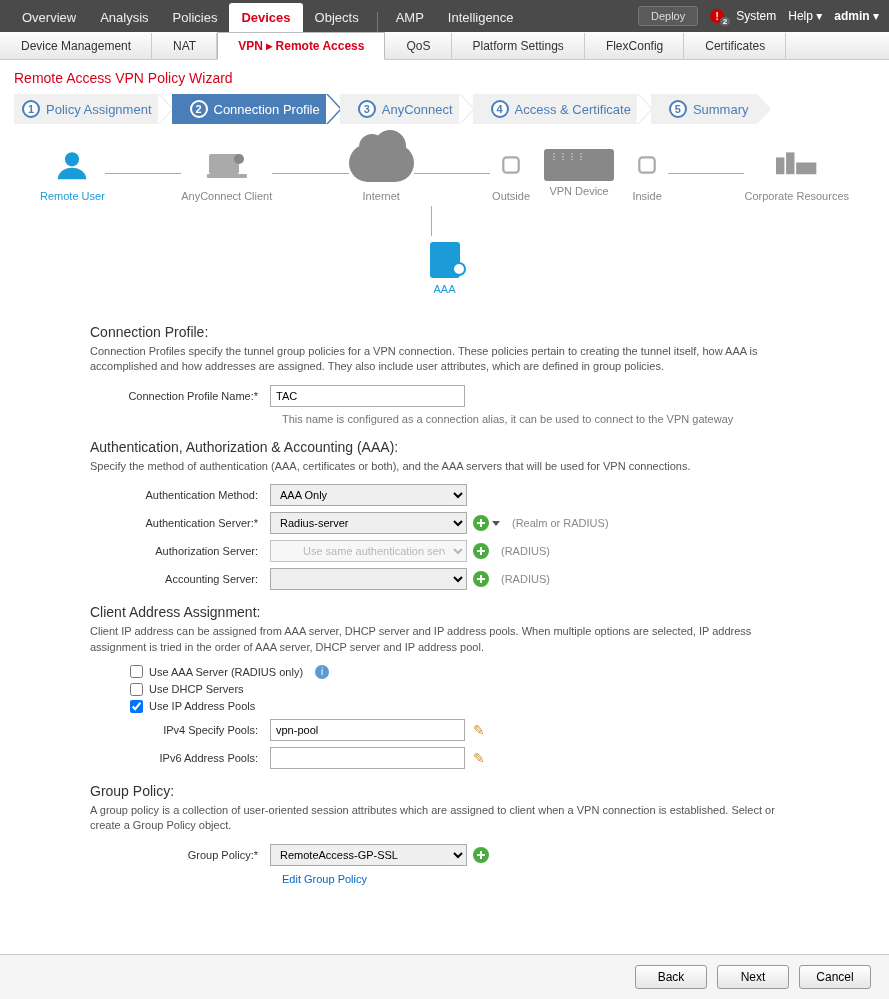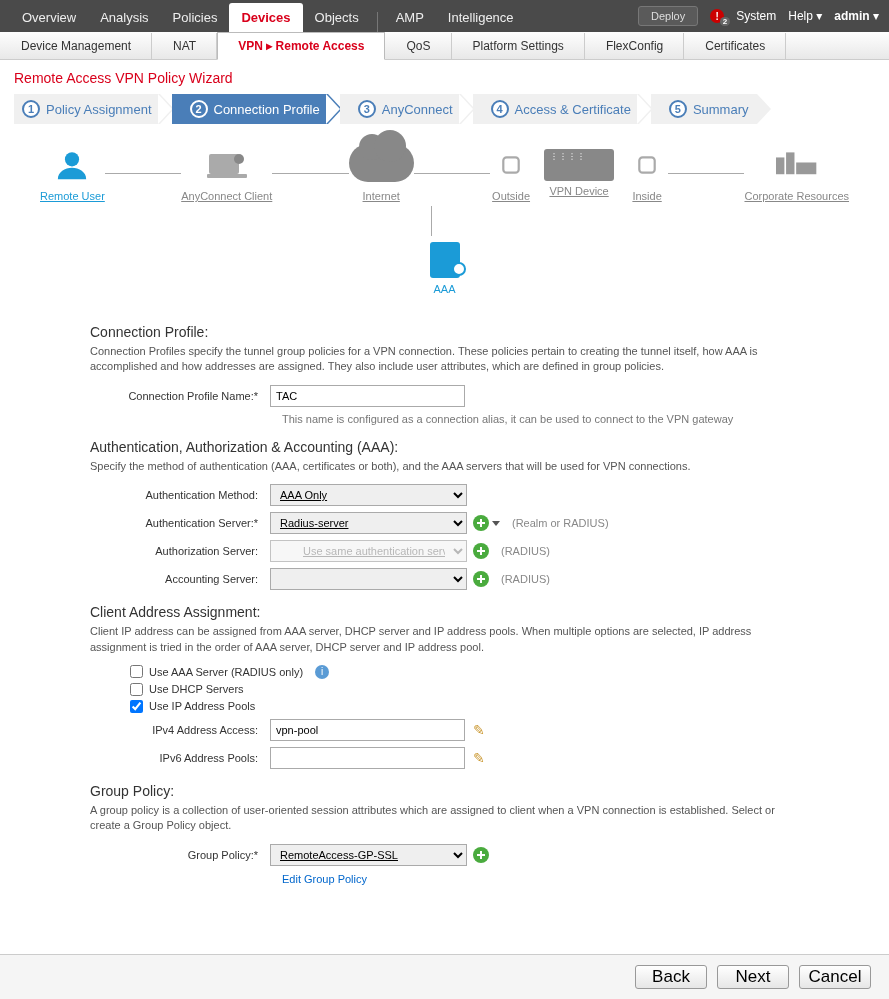--- a/index.html
+++ b/index.html
@@ -22,40 +22,40 @@
 .step::after{content:"";position:absolute;right:-14px;top:0;border-top:15px solid transparent;border-bottom:15px solid transparent;border-left:14px solid #f0f0f0;}
 .step::before{content:"";position:absolute;left:-14px;top:0;border-top:15px solid transparent;border-bottom:15px solid transparent;border-left:14px solid #fff;}
 .step.first::before{display:none;}
 .step.active{background:#4a7eb8;}
 .step.active::after{border-left-color:#4a7eb8;}
 .step .num{display:inline-flex;width:18px;height:18px;border-radius:50%;border:2px solid #4a7eb8;color:#4a7eb8;align-items:center;justify-content:center;font-weight:bold;font-size:11px;margin-right:6px;background:#fff;}
 .step.active .num{border-color:#fff;color:#fff;background:#4a7eb8;}
 .step .lbl{color:#4a7eb8;font-size:13px;}
 .step.active .lbl{color:#fff;}
 .diagram { padding:20px 40px 10px; display:flex; align-items:center; justify-content:space-around; position:relative;}
-.diagram .node{display:flex;flex-direction:column;align-items:center;color:#888;font-size:11px;gap:4px;text-decoration:underline;}
+.diagram .node{display:flex;flex-direction:column;align-items:center;color:#888;font-size:11px;gap:4px;}
 .diagram .node.blue{color:#1b9bd7;}
 .diagram .ico{width:42px;height:42px;display:flex;align-items:center;justify-content:center;}
 .diagram .line{height:1px;background:#aaa;flex:1;}
 .aaa-sub{text-align:center;padding:6px 0 14px;}
 .aaa-sub .box{width:30px;height:36px;background:#1b9bd7;border-radius:3px;margin:0 auto 4px;position:relative;}
 .aaa-sub .box::after{content:"";position:absolute;right:-6px;bottom:2px;width:10px;height:10px;border-radius:50%;border:2px solid #1b9bd7;background:#fff;}
 .content{padding:0 90px 60px;}
 .section-title{font-size:14px;color:#333;margin:14px 0 4px;}
 .section-desc{font-size:11px;color:#555;margin-bottom:10px;line-height:1.4;}
 .form-row{display:flex;align-items:center;margin:6px 0;}
 .form-row .label{width:180px;text-align:right;padding-right:12px;font-size:11px;color:#333;}
 .form-row input[type=text],.form-row select{width:195px;height:22px;border:1px solid #aaa;padding:2px 5px;font-size:11px;}
-.form-row select{width:197px;text-decoration:underline;}
+.form-row select{width:197px;}
 .hint-italic{color:#777;font-size:11px;margin-left:192px;margin-top:2px;}
 .inline-hint{color:#888;font-size:11px;margin-left:12px;}
 .checkbox-row{display:flex;align-items:center;gap:6px;margin:4px 0 4px 40px;font-size:11px;}
 .link{color:#0066cc;font-size:11px;cursor:pointer;}
 .footer{position:fixed;bottom:0;width:889px;display:flex;justify-content:flex-end;gap:10px;padding:10px 18px;background:#f5f5f5;border-top:1px solid #ccc;}
-.footer button{width:72px;height:24px;border:1px solid #999;background:linear-gradient(#fff,#e6e6e6);border-radius:3px;cursor:pointer;font-size:17px;}
+.footer button{width:72px;height:24px;border:1px solid #999;background:linear-gradient(#fff,#e6e6e6);border-radius:3px;cursor:pointer;font-size:12px;}
 .add-icon{display:inline-block;width:16px;height:16px;background:#4aab3e;border-radius:50%;position:relative;vertical-align:middle;margin-left:6px;cursor:pointer;}
 .add-icon::before,.add-icon::after{content:"";position:absolute;background:#fff;}
 .add-icon::before{width:8px;height:2px;top:7px;left:4px;}
 .add-icon::after{width:2px;height:8px;top:4px;left:7px;}
 .dd-icon{display:inline-block;width:0;height:0;border-left:4px solid transparent;border-right:4px solid transparent;border-top:5px solid #555;margin-left:3px;vertical-align:middle;}
 .info-icon{display:inline-block;width:14px;height:14px;border-radius:50%;background:#5a9bd5;color:#fff;text-align:center;font-size:10px;line-height:14px;margin-left:6px;}
 .edit-icon{display:inline-block;width:16px;height:16px;margin-left:8px;cursor:pointer;position:relative;}
 .edit-icon::before{content:"✎";color:#c9952b;font-size:14px;}
 .alert-icon{width:14px;height:14px;background:#c00;border-radius:50%;color:#fff;display:inline-flex;align-items:center;justify-content:center;font-size:10px;font-weight:bold;position:relative;}
 .alert-badge{position:absolute;bottom:-3px;right:-6px;background:#666;color:#fff;font-size:8px;border-radius:6px;padding:0 3px;}
@@ -244,21 +244,21 @@
   <div class="checkbox-row">
     <input type="checkbox" style="">
     <span>Use DHCP Servers</span>
   </div>
   <div class="checkbox-row">
     <input type="checkbox" checked="" style="">
     <span>Use IP Address Pools</span>
   </div>
 
   <div class="form-row" style="margin-left:36px">
-    <span class="label" style="width:144px">IPv4 Address Access:</span>
+    <span class="label" style="width:144px">IPv4 Specify Pools:</span>
     <input type="text" value="vpn-pool" style="">
     <span class="edit-icon"></span>
   </div>
   <div class="form-row" style="margin-left:36px">
     <span class="label" style="width:144px">IPv6 Address Pools:</span>
     <input type="text" value="" style="">
     <span class="edit-icon"></span>
   </div>
 
   <div class="section-title">Group Policy:</div>

